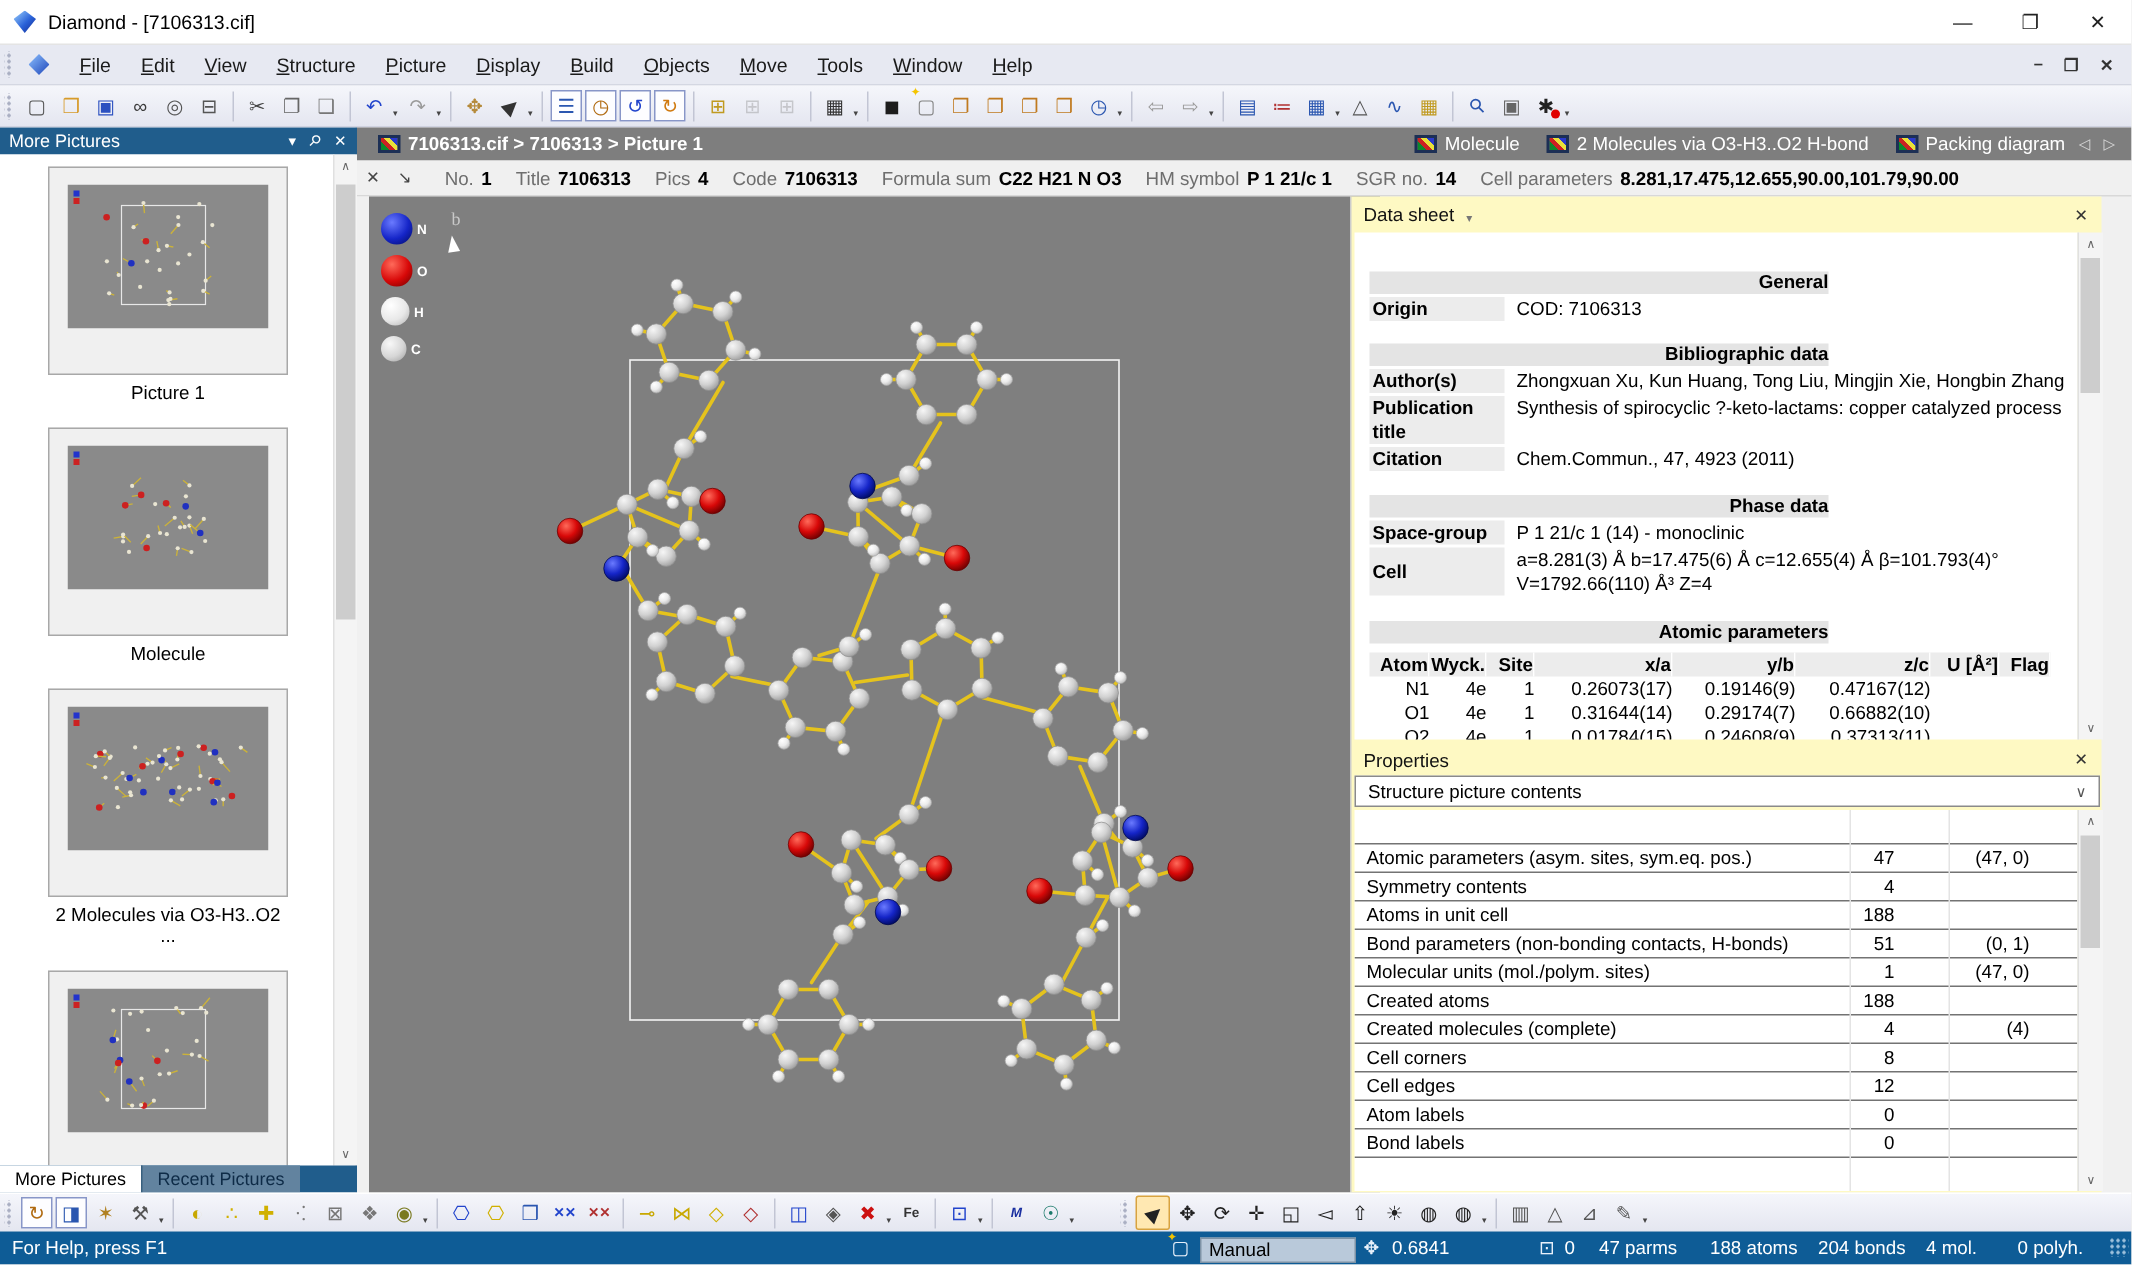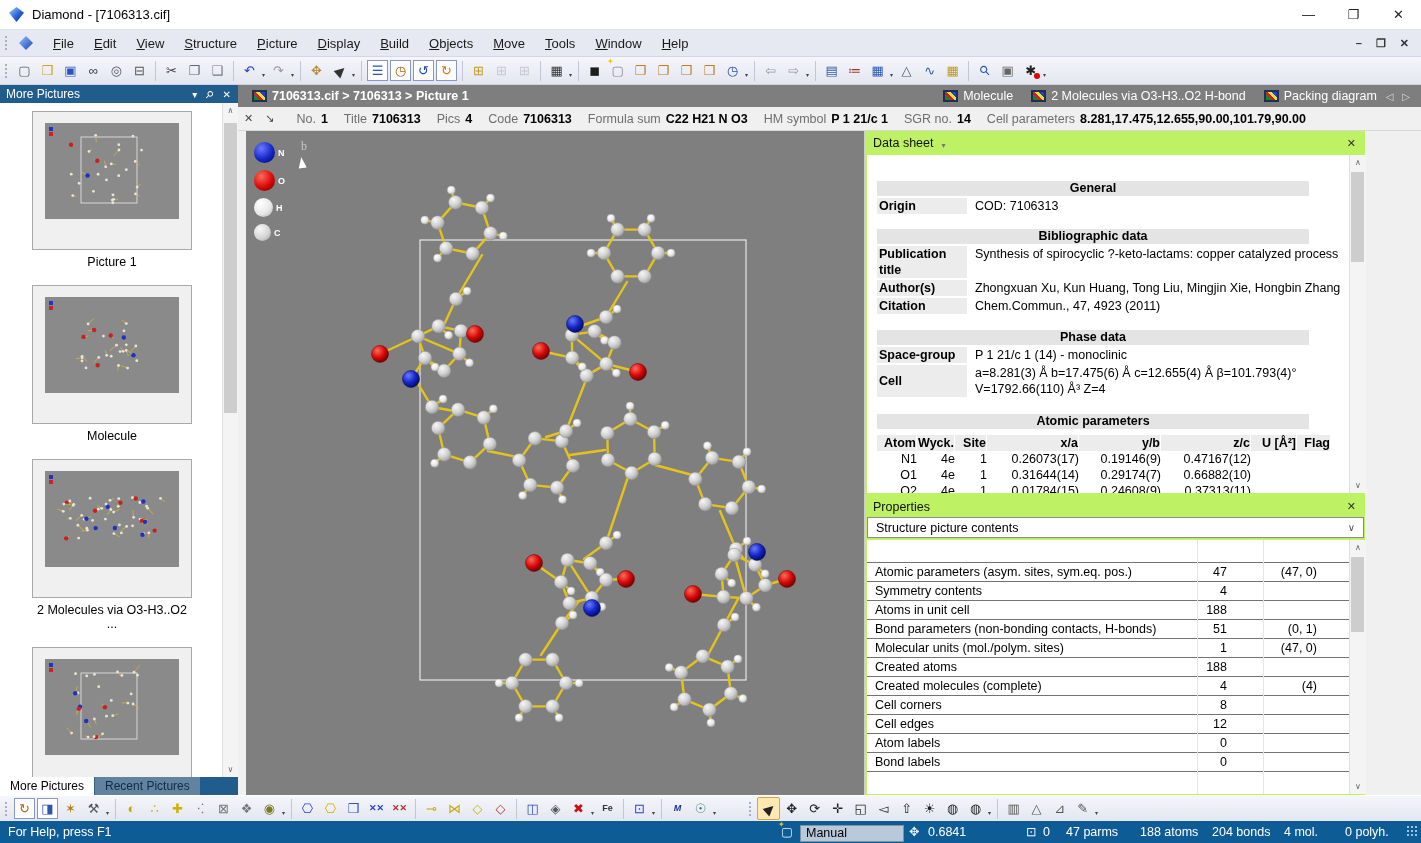--- a/index.html
+++ b/index.html
@@ -67,27 +67,27 @@
   
   #viewport { left:246px; top:131px; width:674px; height:664px; background:#7f7f7f; }
   #vp-splitter { left:238px; top:131px; width:8px; height:664px; background:#f0f0f0; }
   .legend-row { display:flex; align-items:center; margin-bottom:7px; }
   .sphere { border-radius:50%; }
   .legend-label { color:#fff; font-size:9px; font-weight:bold; margin-left:3px; }
   #axis-b { color:#c9c9c9; font-size:12px; font-family:"Liberation Serif",serif; }
   #axis-arrow { width:0; height:0; border-left:4px solid transparent; border-right:4px solid transparent; border-bottom:11px solid #ffffff; transform:rotate(-8deg); }
 
   
-  #right-col { left:864px; top:131px; width:501px; height:664px; background:#bef264; border-left:1px solid #cccccc; }
+  #right-col { left:900px; top:131px; width:501px; height:664px; background:#fef9c3; border-left:1px solid #cccccc; }
   .panel-title { display:flex; align-items:center; font-size:12.5px; color:#111; padding-left:8px; }
   .panel-title .menucaret { font-size:8px; color:#777; margin-left:8px; margin-top:4px; }
   .panel-title .closex { margin-left:auto; padding-right:10px; font-size:11px; color:#333; }
   #ds-title { left:0; top:2px; width:501px; height:20px; }
   #ds-content { left:2px; top:24px; width:482px; height:338px; background:#ffffff; overflow:hidden; padding:26px 0 0 10px; }
-  .secbar { width:432px; height:15px; background:#e4e4e4; text-align:center; font-weight:bold; font-size:12.5px; line-height:15px; }
+  .secbar { width:306px; height:15px; background:#e4e4e4; text-align:right; font-weight:bold; font-size:12.5px; line-height:15px; }
   .dsrow { display:flex; margin-top:2px; font-size:12.5px; line-height:16px; }
   .dslabel { width:90px; background:#ececec; font-weight:bold; padding-left:2px; flex:0 0 auto; }
   .dsval { padding-left:8px; white-space:nowrap; }
   .atom-grid { display:grid; grid-template-columns:40px 38px 32px 92px 82px 90px 46px 34px; font-size:12.5px; text-align:right; line-height:16px; }
   .atom-grid .hd { background:#ececec; font-weight:bold; border-right:1px solid #fff; }
   #ds-scroll { left:484px; top:24px; width:17px; height:338px; }
   #props-title { left:0; top:366px; width:501px; height:19px; }
   #props-combo { left:2px; top:386px; width:497px; height:21px; background:#fff; border:1px solid #8a8a8a; display:flex; align-items:center; font-size:12.5px; padding-left:8px; }
   #props-combo .cbx { margin-left:auto; padding-right:8px; color:#555; font-size:10px; }
   #props-grid { left:2px; top:409px; width:482px; height:254px; background:#fff; overflow:hidden; position:absolute; }
@@ -933,26 +933,26 @@
     <span class="closex">✕</span>
   </div>
   <div class="abs" id="ds-content">
       <div class="secbar" style="margin-top: 0px;">General</div>
       <div class="dsrow">
         <div class="dslabel">Origin</div>
         <div class="dsval">COD: 7106313</div>
       </div>
       <div class="secbar" style="margin-top: 15px;">Bibliographic data</div>
       <div class="dsrow">
+        <div class="dslabel">Author(s)</div>
+        <div class="dsval">Zhongxuan Xu, Kun Huang, Tong Liu, Mingjin Xie, Hongbin Zhang</div>
+      </div>
+      <div class="dsrow">
         <div class="dslabel">Publication title</div>
         <div class="dsval">Synthesis of spirocyclic ?-keto-lactams: copper catalyzed process</div>
-      </div>
-      <div class="dsrow">
-        <div class="dslabel">Author(s)</div>
-        <div class="dsval">Zhongxuan Xu, Kun Huang, Tong Liu, Mingjin Xie, Hongbin Zhang</div>
       </div>
       <div class="dsrow">
         <div class="dslabel">Citation</div>
         <div class="dsval">Chem.Commun., 47, 4923 (2011)</div>
       </div>
       <div class="secbar" style="margin-top: 16px;">Phase data</div>
       <div class="dsrow">
         <div class="dslabel">Space-group</div>
         <div class="dsval">P 1 21/c 1 (14) - monoclinic</div>
       </div>

